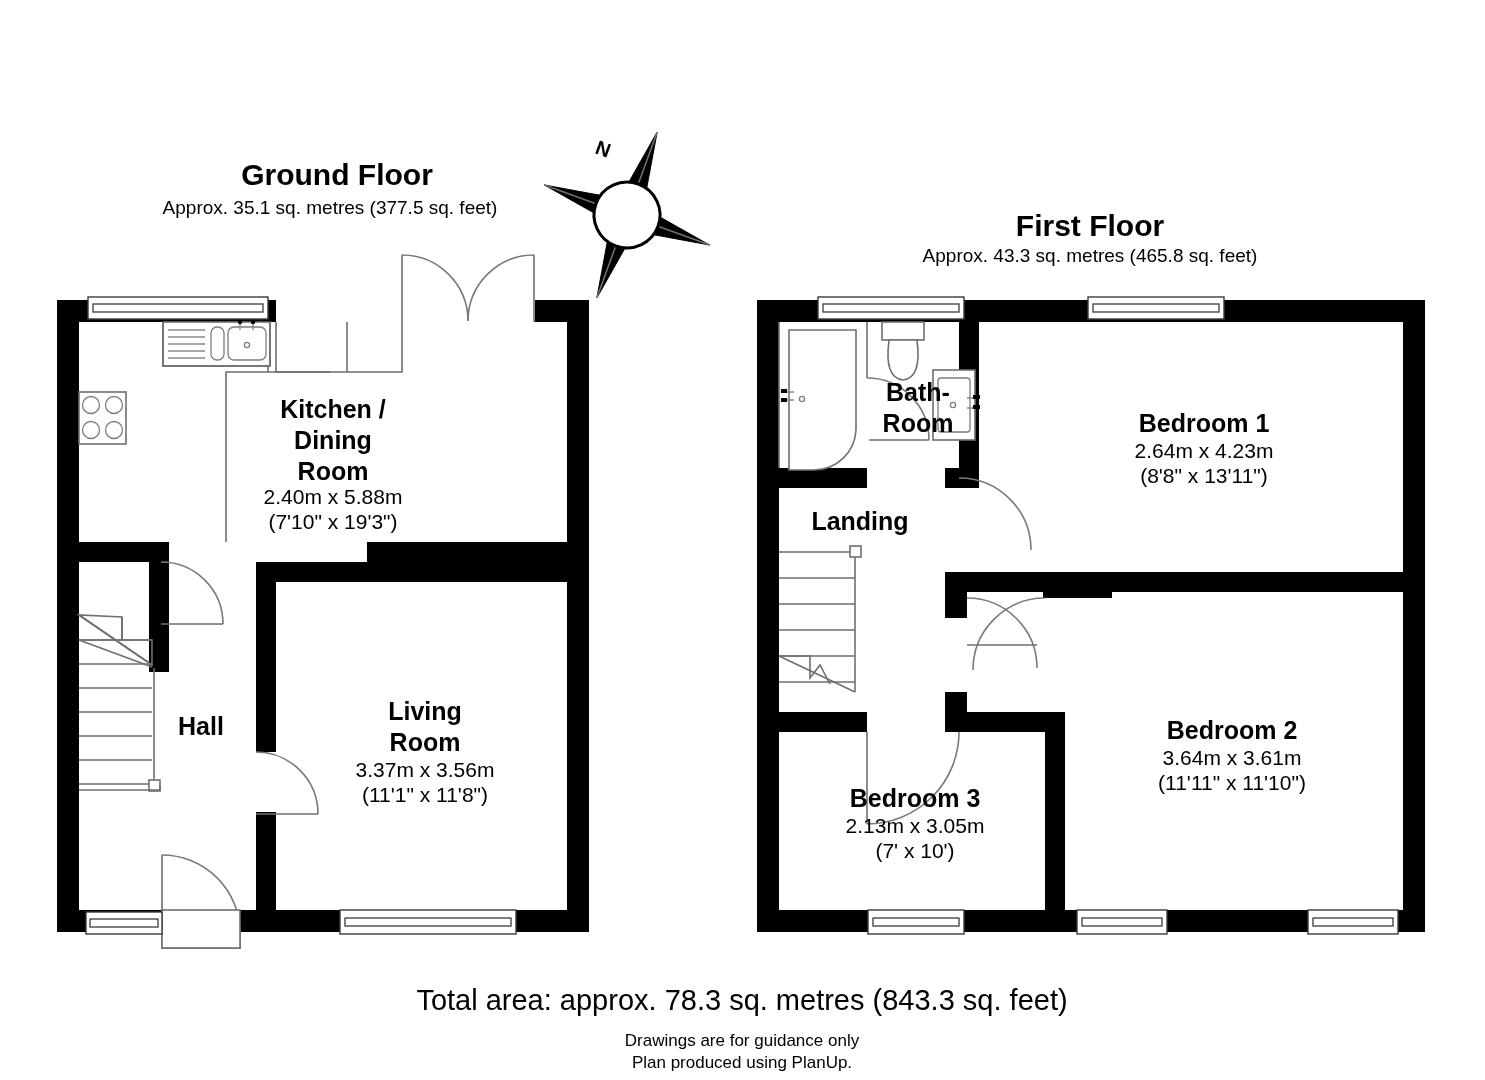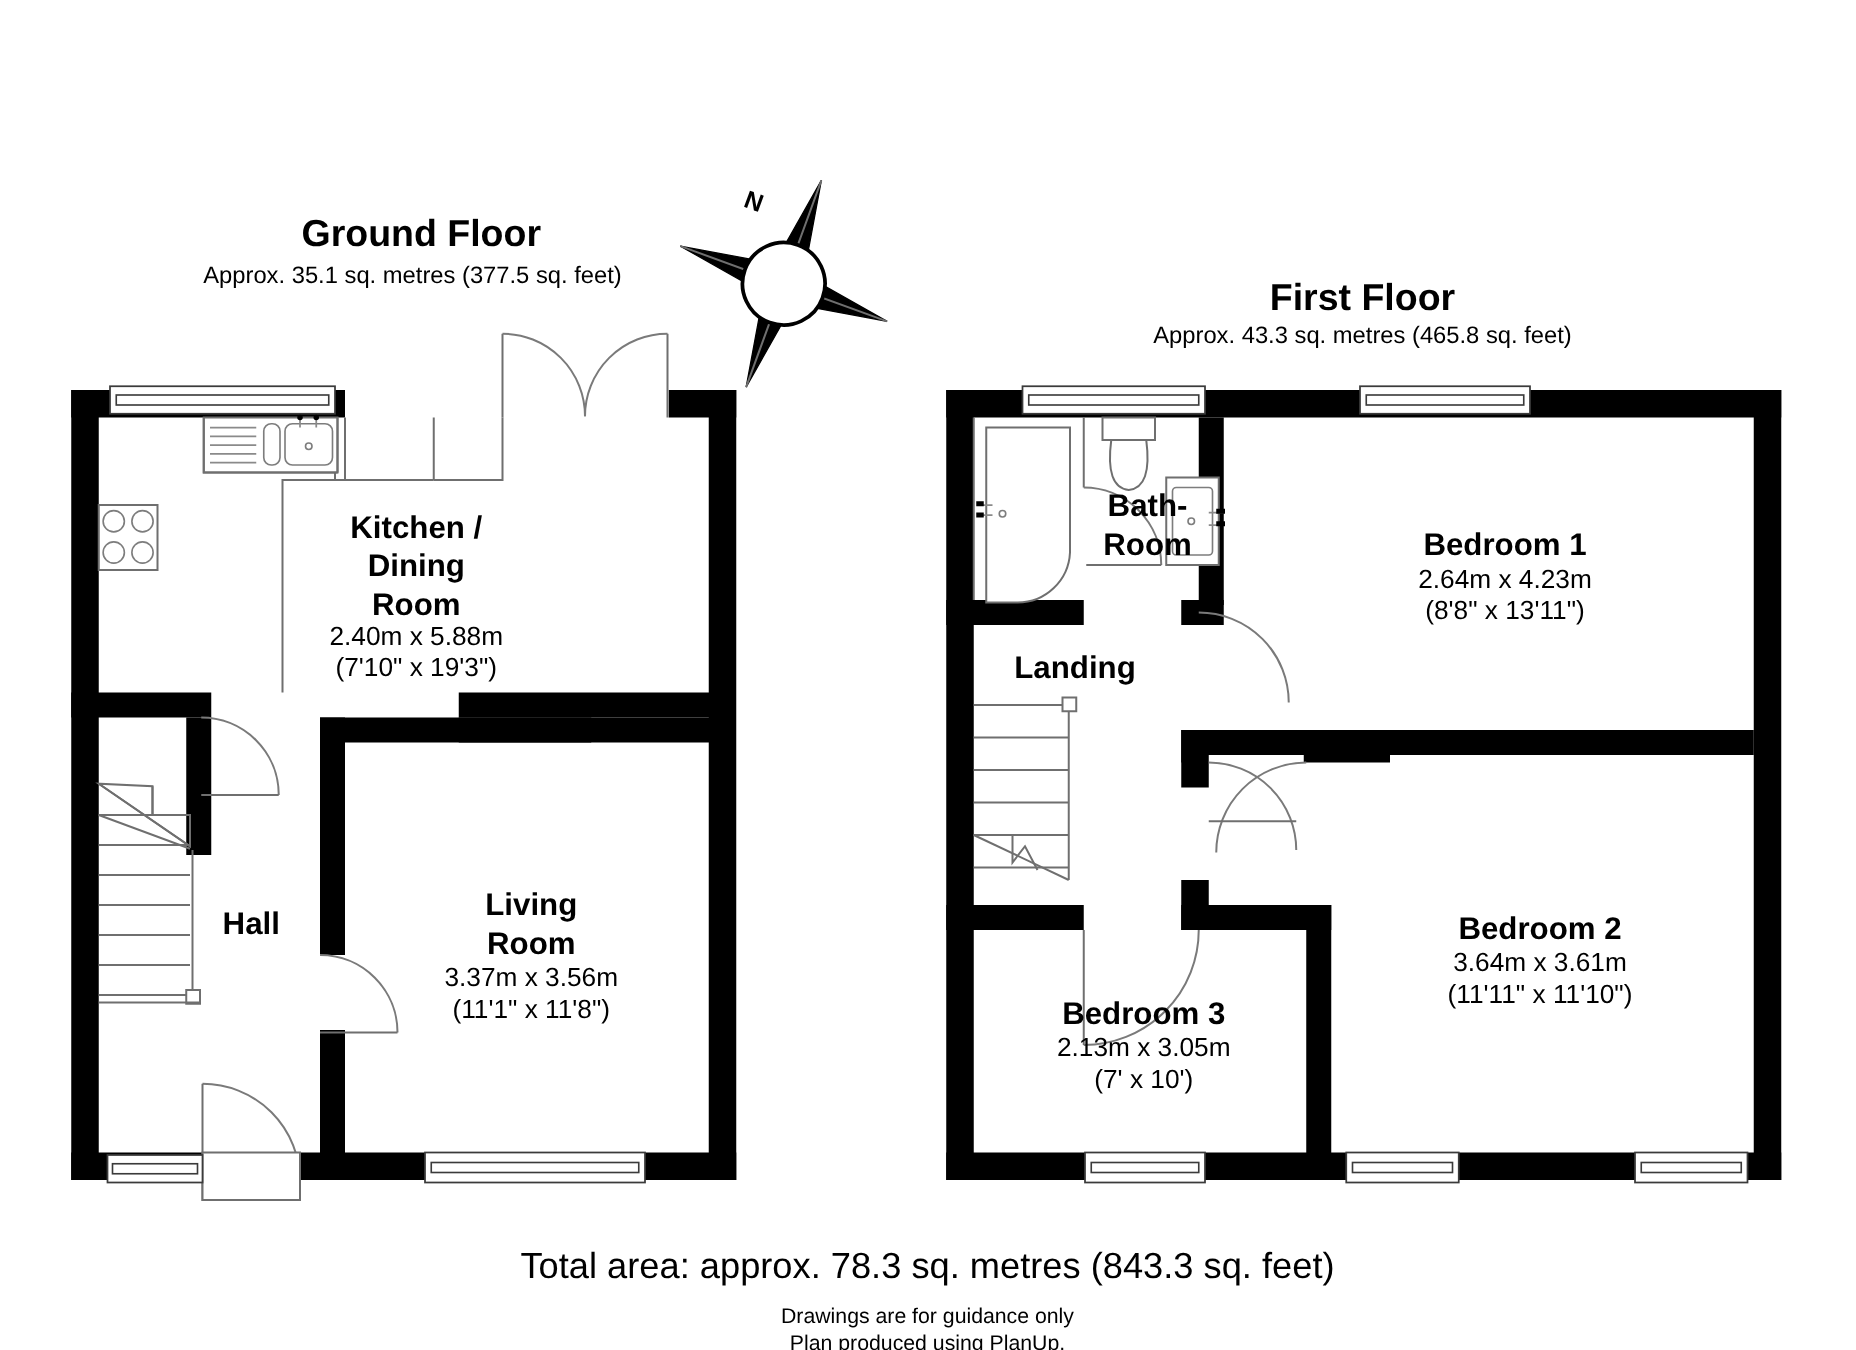--- a/index.html
+++ b/index.html
@@ -11,21 +11,21 @@
   body {
     width: 1485px;
     height: 1080px;
     position: relative;
     font-family: "Liberation Sans", sans-serif;
     color: #000000;
     overflow: hidden;
   }
   #plan-root {
     position: absolute;
-    left: 0; top: 12px;
+    left: 0; top: 0;
     width: 1485px;
     height: 768px;
     text-decoration: underline;
   }
   svg.plan-svg {
     position: absolute;
     left: 0; top: 0;
     width: 1485px;
     height: 1080px;
     display: block;

